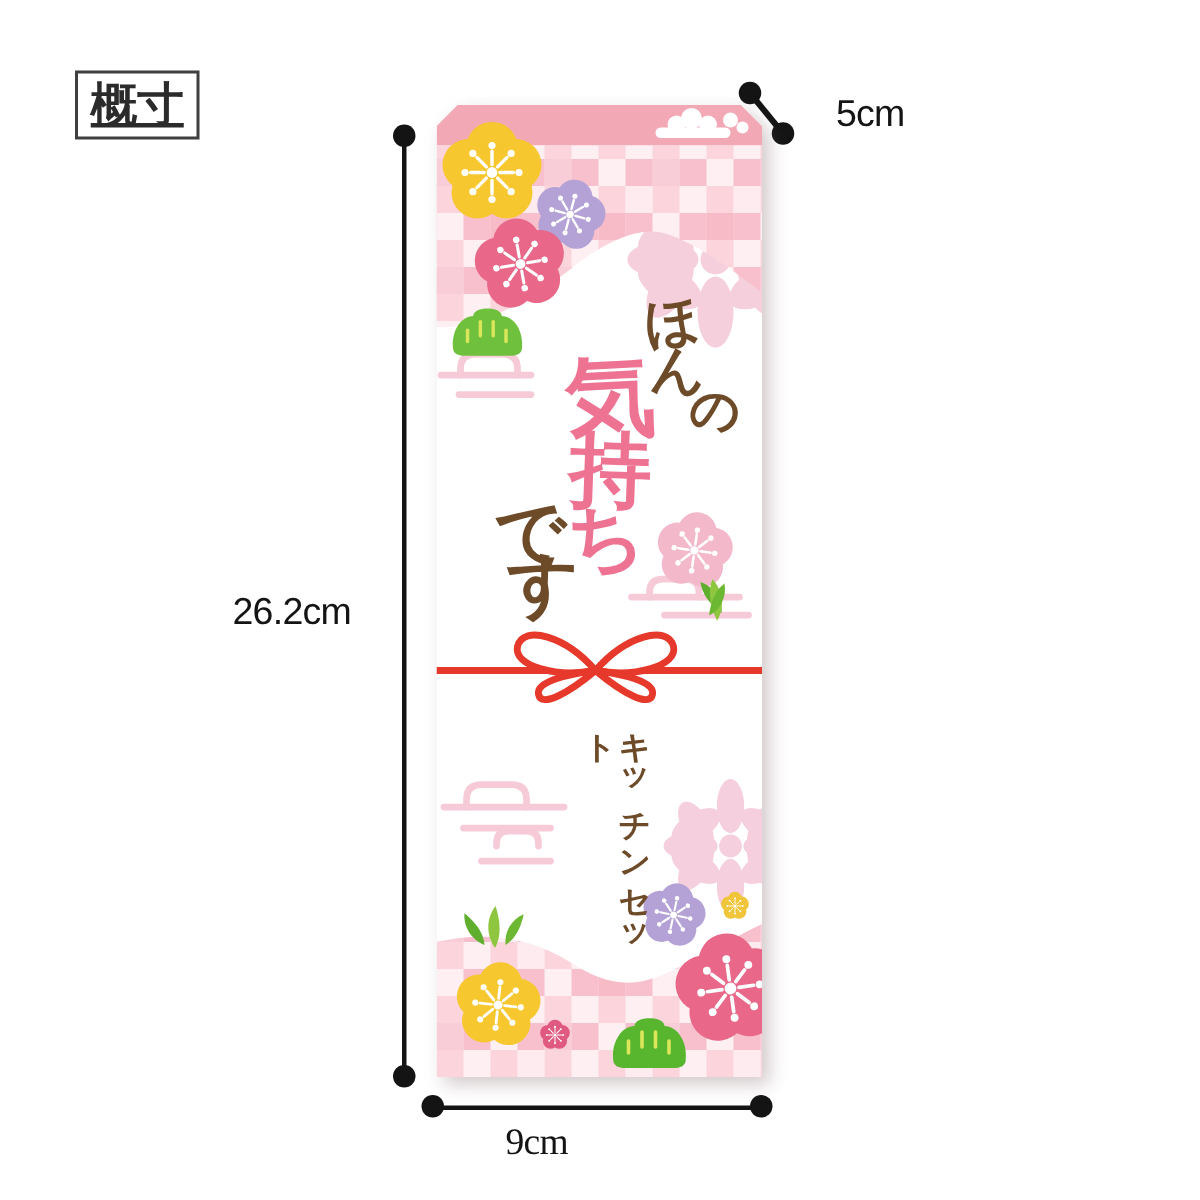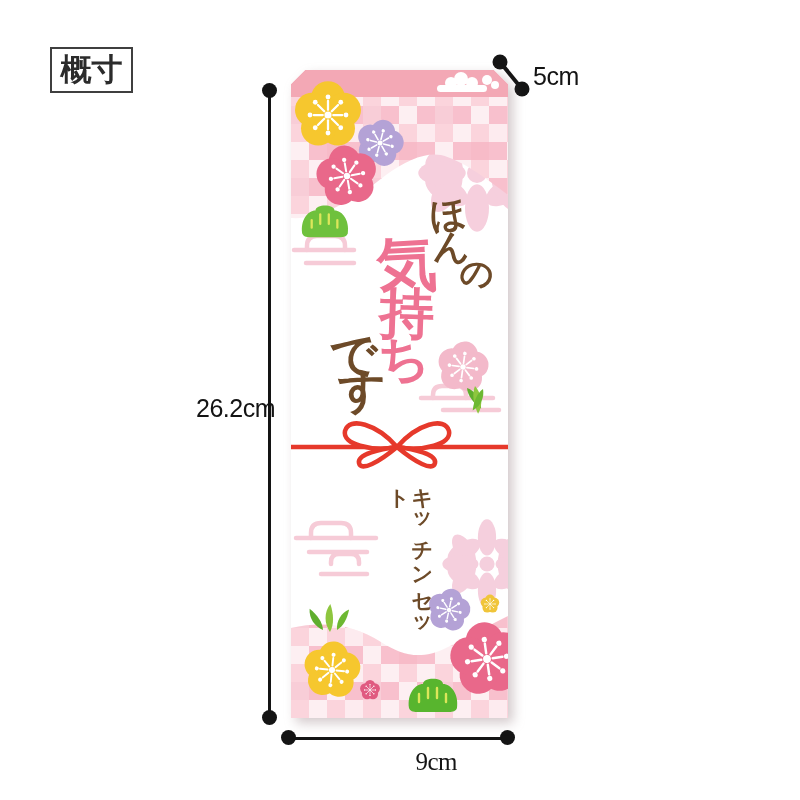--- a/index.html
+++ b/index.html
@@ -3,26 +3,26 @@
 <meta charset="utf-8">
 <style>
   html,body{margin:0;padding:0;background:#ffffff;}
   #canvas{position:relative;width:800px;height:800px;background:#ffffff;overflow:hidden;
           font-family:"Liberation Sans",sans-serif;}
   .jp{font-family:sans-serif;}
 
   
   .size-label-box{position:absolute;left:50px;top:47px;width:83px;height:46px;
     border:2px solid #3f3f3f;background:#ffffff;display:flex;align-items:center;justify-content:center;
-    font-size:31px;font-weight:600;color:#2b2b2b;box-sizing:border-box;}
+    font-size:31px;font-weight:600;color:#2b2b2b;box-sizing:border-box;text-decoration:underline;}
 
   
   .dim-line{position:absolute;background:#141414;}
   .dim-dot{position:absolute;width:15px;height:15px;border-radius:50%;background:#141414;}
-  .dim-label{position:absolute;color:#141414;font-size:25px;letter-spacing:-0.5px;text-align:right;}
+  .dim-label{position:absolute;color:#141414;font-size:25px;letter-spacing:-0.5px;text-align:left;}
 
   
   .package{position:absolute;left:291px;top:70px;width:217px;height:648px;}
   .package svg.art{position:absolute;left:0;top:0;filter:drop-shadow(5px 5px 6px rgba(130,100,105,0.35));}
 
   .char{position:absolute;font-weight:800;transform:translate(-50%,-50%) rotate(var(--r,0deg));
         line-height:1;white-space:nowrap;}
   .brown{color:#6d4a28;}
   .pinktxt{color:#ee7292;}
 
@@ -45,21 +45,21 @@
   <div class="dim-line" style="left:288px;top:737px;width:219px;height:3px;"></div>
   <div class="dim-dot" style="left:281px;top:730px;"></div>
   <div class="dim-dot" style="left:500px;top:730px;"></div>
   <div class="dim-label" style="left:337px;top:748px;width:120px;font-family:Liberation Serif, serif;">9cm</div>
 
   <svg style="position:absolute;left:488px;top:50px;" width="48" height="50" viewBox="0 0 48 50">
     <line x1="12" y1="12" x2="34" y2="39" stroke="#141414" stroke-width="4"></line>
     <circle cx="12" cy="12" r="7.5" fill="#141414"></circle>
     <circle cx="34" cy="39" r="7.5" fill="#141414"></circle>
   </svg>
-  <div class="dim-label" style="left:533px;top:62px;width:70px;text-align:left;">5cm</div>
+  <div class="dim-label" style="left:533px;top:62px;width:70px;text-align:right;">5cm</div>
 
   <div class="package">
 
     <svg class="art" width="217" height="648" viewBox="0 0 217 648">
       <defs>
         <clipPath id="pkgClip">
             <path d="M14,0 H203 L217,14 V648 H0 V14 Z"></path>
           </clipPath>
 
         <pattern id="check" width="36" height="36" patternUnits="userSpaceOnUse">

